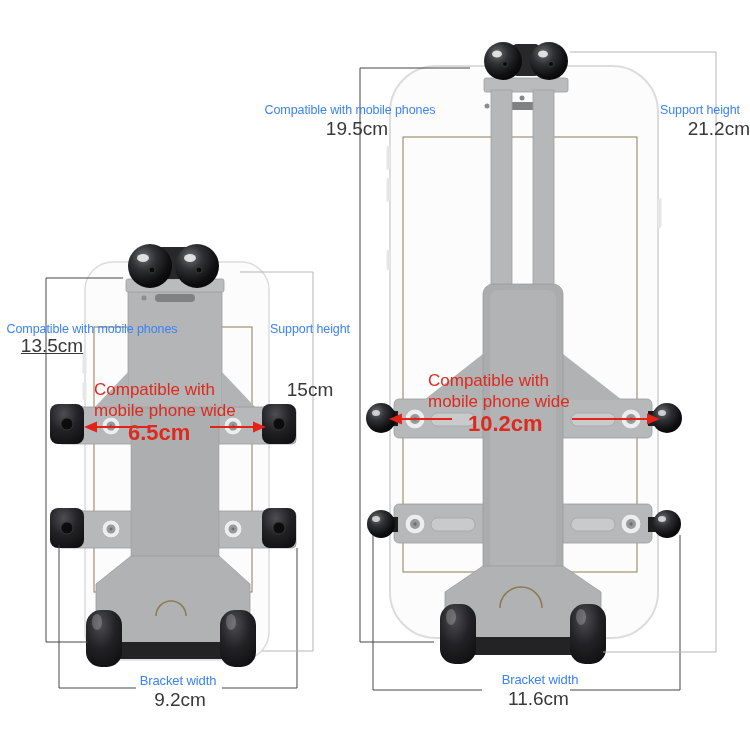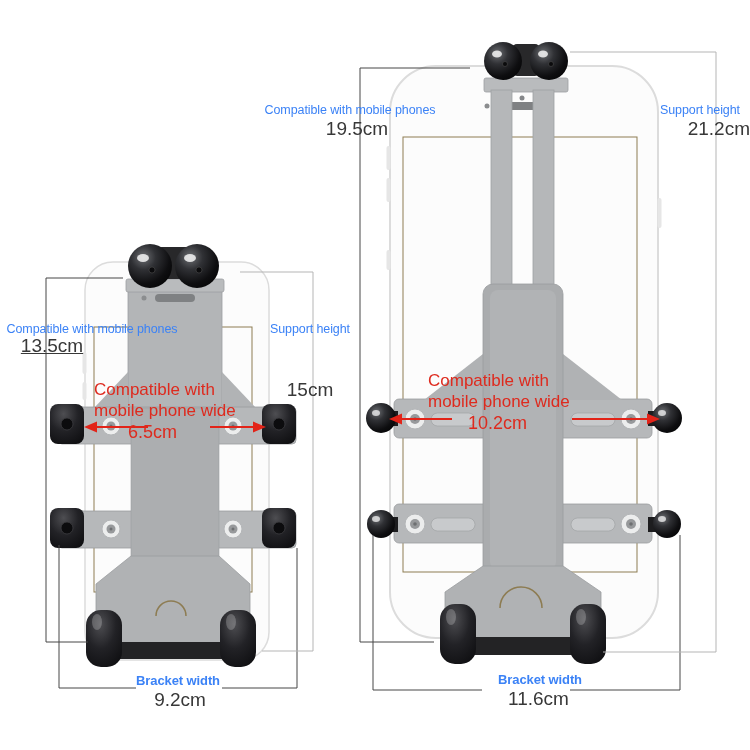--- a/index.html
+++ b/index.html
@@ -9,26 +9,26 @@
   }
   .canvas svg.art{position:absolute;left:0;top:0;}
   .lbl{
     position:absolute;text-align:center;color:#3b82f6;
     font-size:12.5px;line-height:1.2;letter-spacing:-0.1px;white-space:nowrap;
   }
   .val{
     position:absolute;text-align:center;color:#383838;
     font-size:19px;line-height:1.1;white-space:nowrap;
   }
-  .bw{font-size:13px;font-weight:bold;}
+  .bw{font-size:13px;}
   .red-note{
     position:absolute;color:#de2a1e;
     font-size:17px;line-height:21px;white-space:nowrap;
   }
-  .red-note .red-val{font-size:18px;line-height:23px;}
+  .red-note .red-val{font-size:22px;line-height:23px;font-weight:bold;}
 </style>
 </head>
 <body>
 
 <div class="canvas">
 
   <svg class="art" width="750" height="750" viewBox="0 0 750 750">
     <defs>
       <radialGradient id="ball" cx="0.35" cy="0.3" r="0.8">
         <stop offset="0" stop-color="#6d6f73"></stop>

